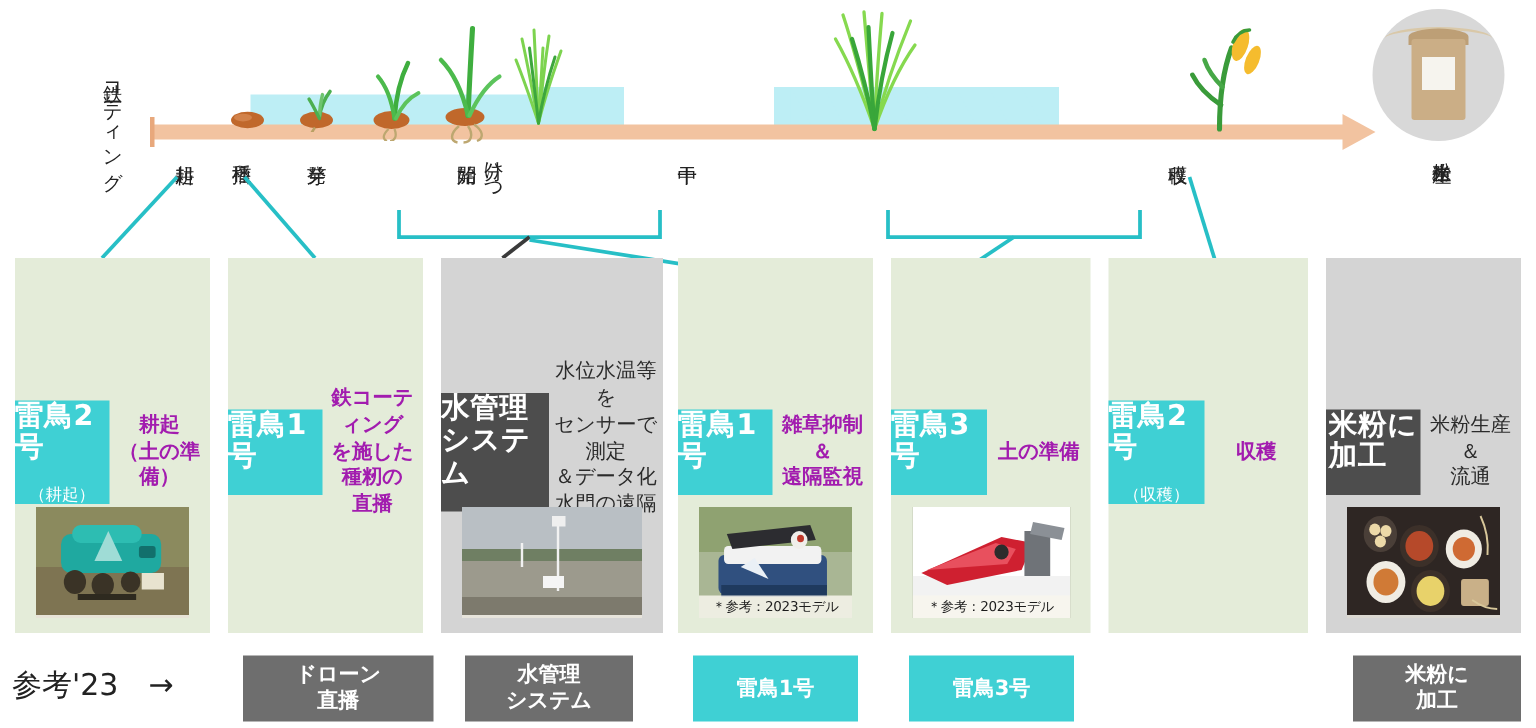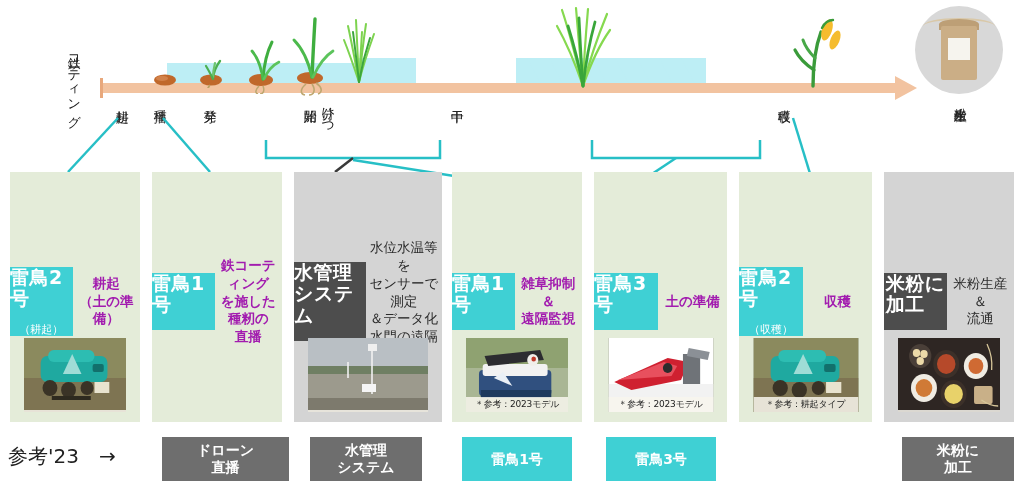--- a/index.html
+++ b/index.html
@@ -328,37 +328,20 @@
         <div class="cap">＊参考：2023モデル</div>
       </div>
     </div>
 
     <div class="card" style="left:739px;width:133px;">
       <div class="chip">
         <span>雷鳥2号</span>
         <span class="sub">（収穫）</span>
       </div>
       <div class="desc">収穫</div>
-      <div class="photo">
-        <svg viewBox="0 0 110 74" preserveAspectRatio="none" style="width:100%;height:100%;display:block;">
-          <rect width="110" height="74" fill="#8b8a5e"></rect>
-          <rect y="40" width="110" height="34" fill="#7e7452"></rect>
-          <rect x="18" y="18" width="72" height="26" rx="7" fill="#1fa9a0"></rect>
-          <rect x="26" y="12" width="50" height="12" rx="6" fill="#2dbdb2"></rect>
-          <polygon points="52,16 62,36 42,36" fill="#9fdcd6"></polygon>
-          <rect x="74" y="26" width="12" height="8" rx="2" fill="#12706c"></rect>
-          <rect x="76" y="44" width="16" height="11" fill="#e8e3cf"></rect>
-          <g fill="#3a3326">
-            <circle cx="28" cy="50" r="8"></circle>
-              <circle cx="48" cy="52" r="8"></circle>
-              <circle cx="68" cy="50" r="7"></circle>
-          </g>
-        </svg>
-        <div class="cap">＊参考：耕起タイプ</div>
-      </div>
     </div>
 
     <div class="card gray" style="left:884px;width:130px;">
       <div class="chip gray" style="min-height:52px;">
         <span>米粉に<br>加工</span>
         <span class="sub"></span>
       </div>
       <div class="desc">米粉生産<br>＆<br>流通</div>
       <div class="photo">
         <svg viewBox="0 0 110 74" preserveAspectRatio="none" style="width:100%;height:100%;display:block;">

